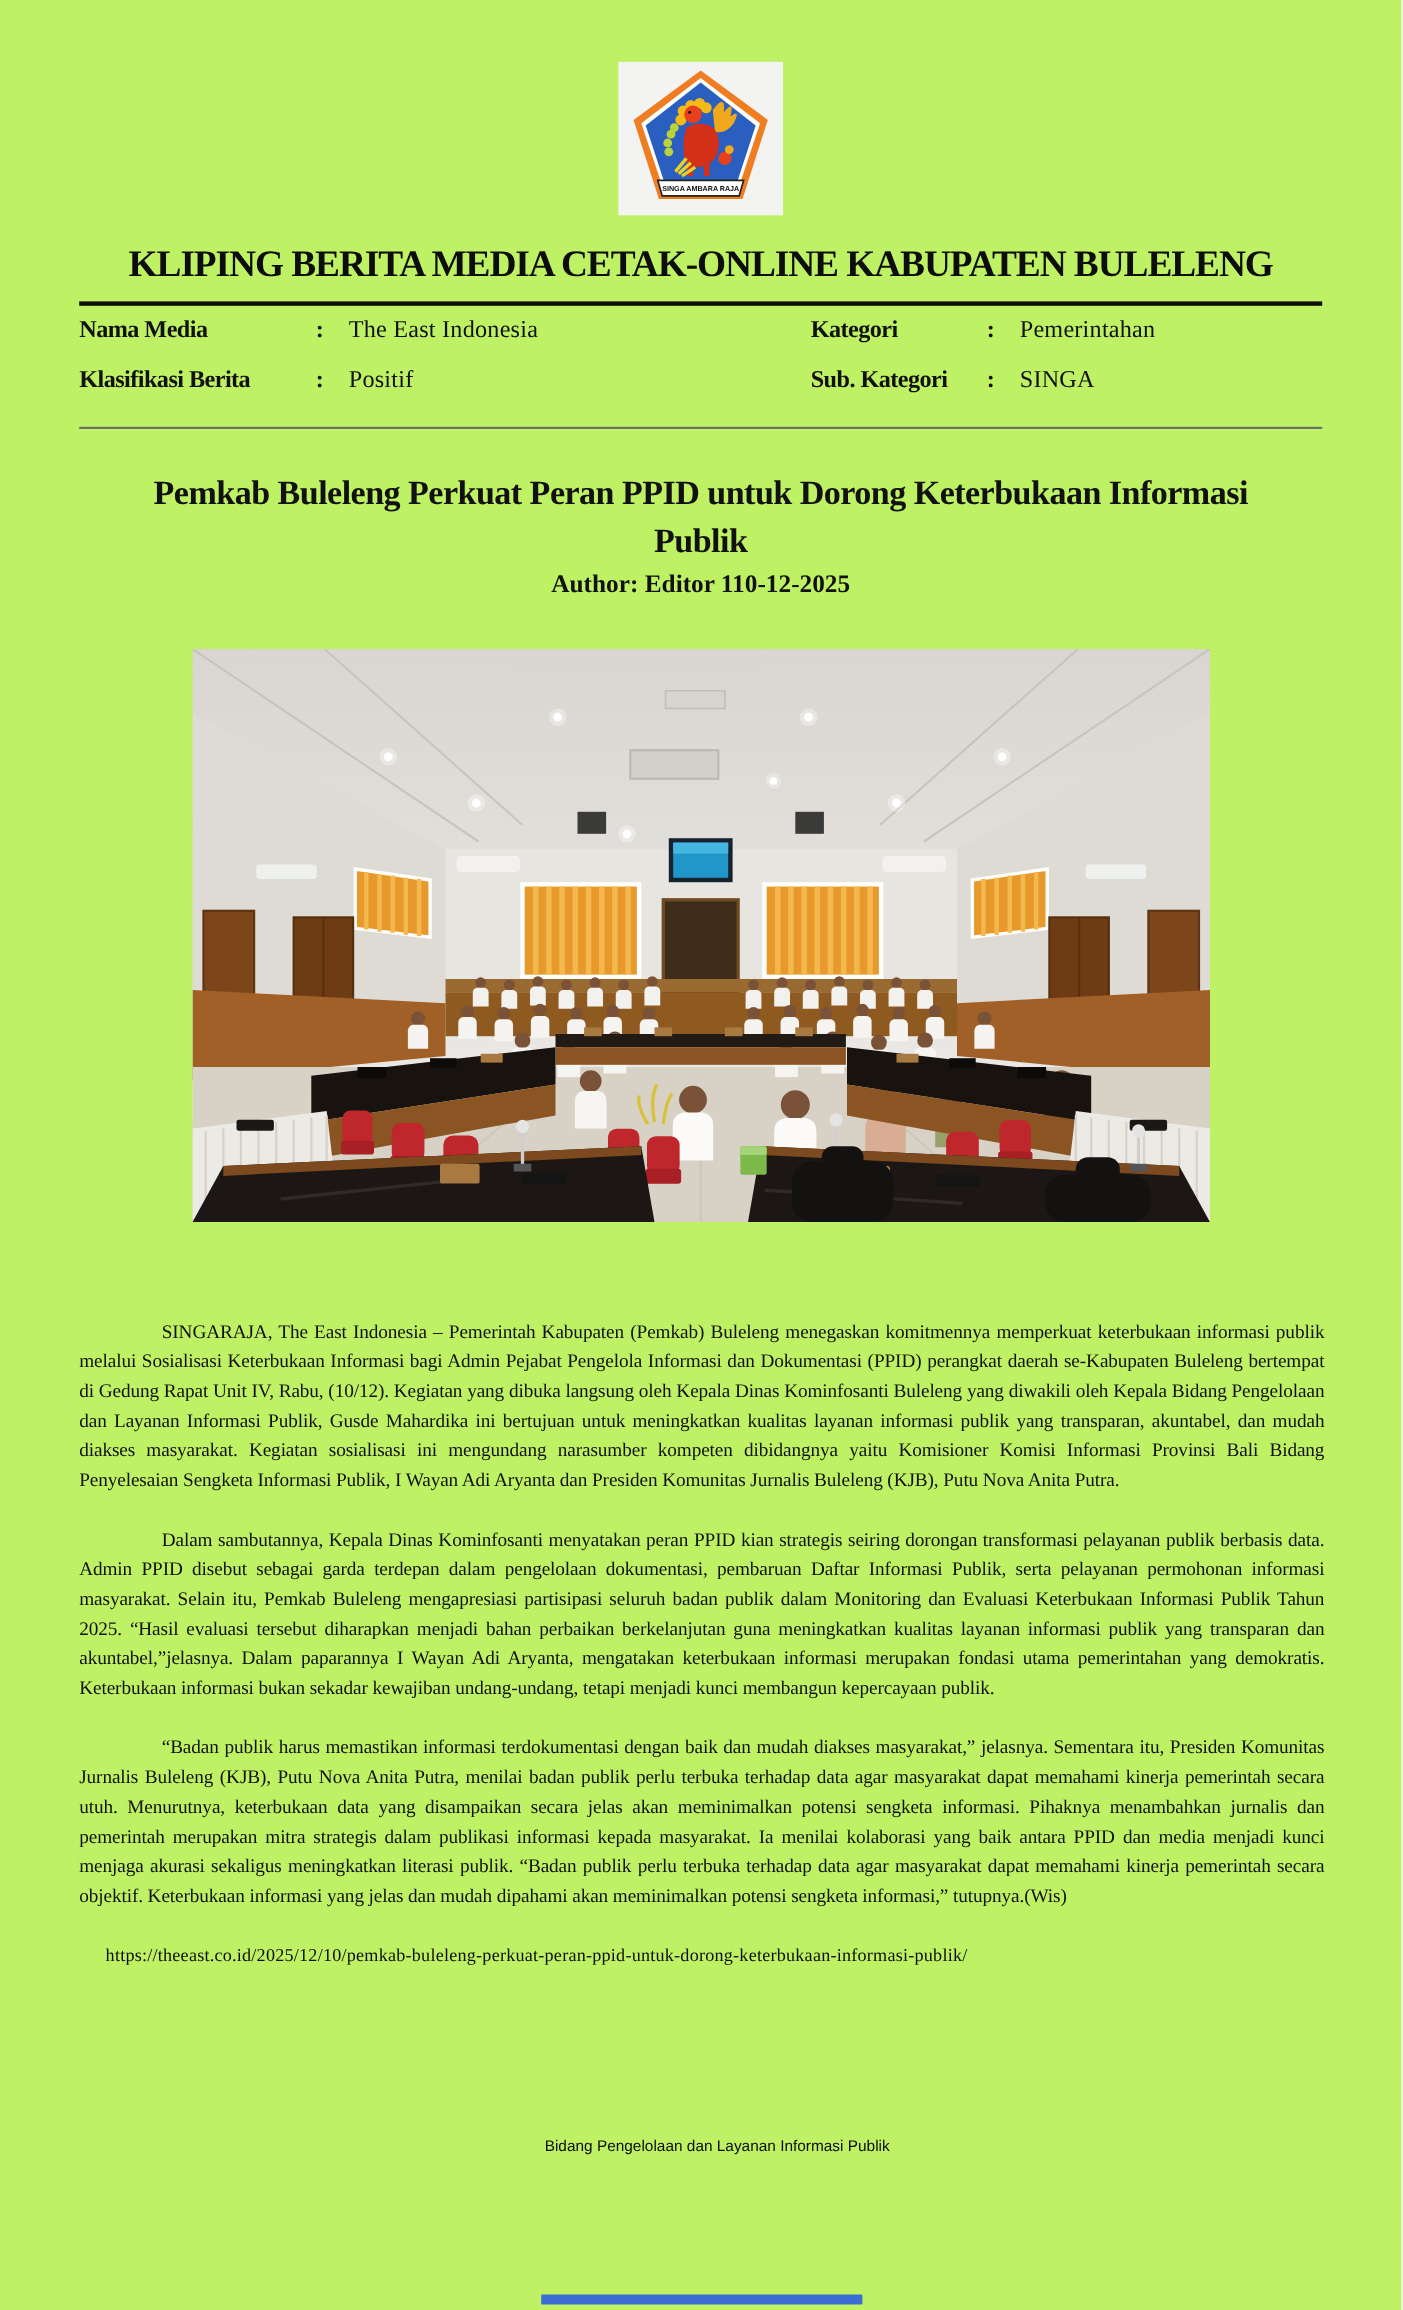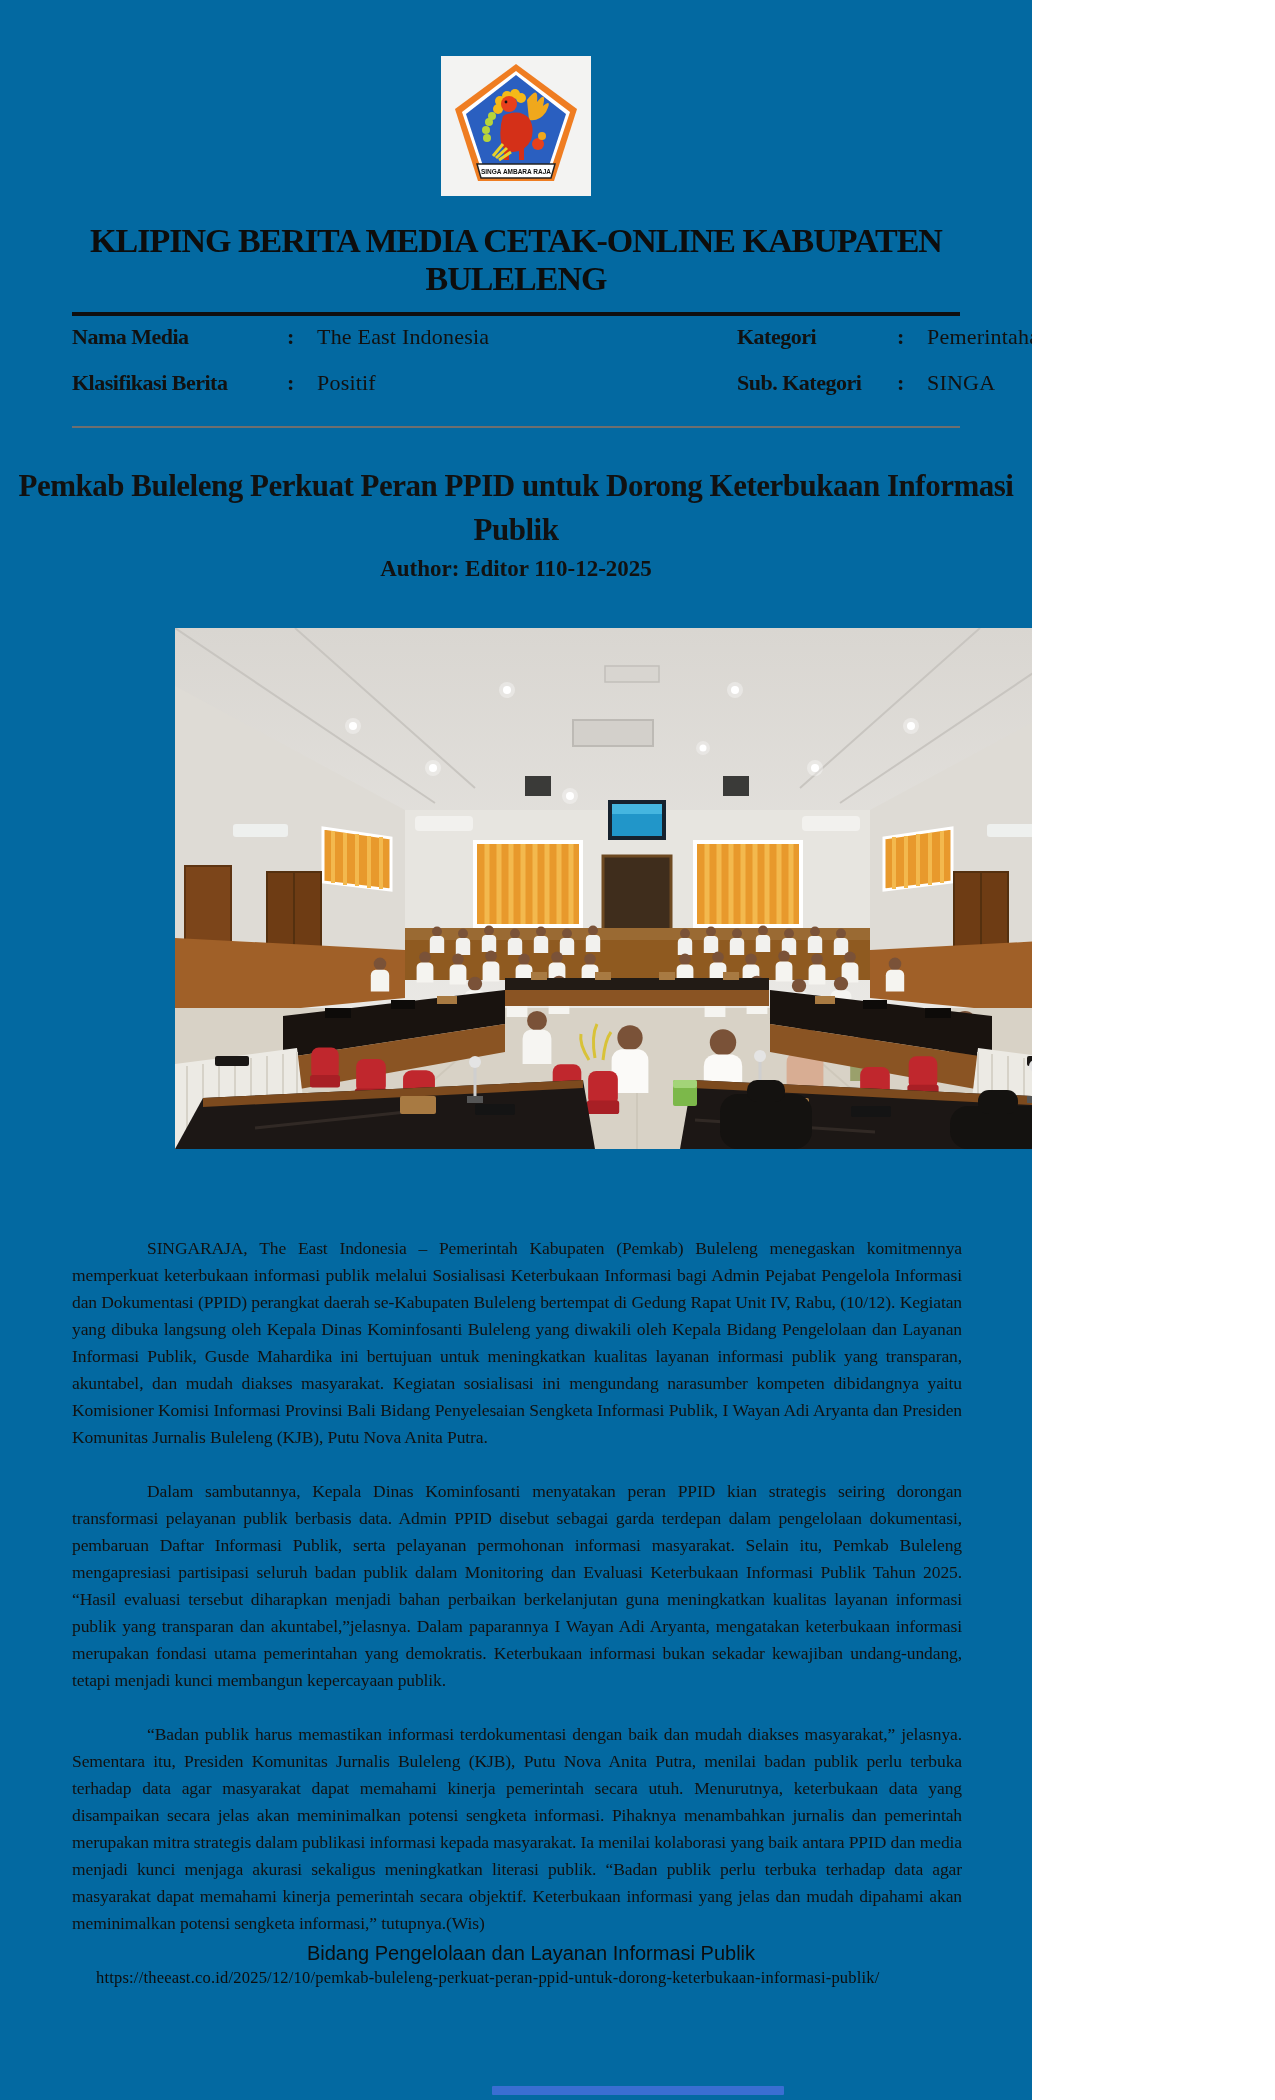--- a/index.html
+++ b/index.html
@@ -1,19 +1,19 @@
 <!DOCTYPE html>
 <html><head>
 <meta charset="utf-8">
 <style>
   html,body{margin:0;padding:0;background:#ffffff;}
   .page{
     position:relative;
-    width:1032px;height:2100px;
-    background:#0369a1;
+    width:1274px;height:2100px;
+    background:#bef264;
     overflow:hidden;
     font-family:"Liberation Serif", serif;
     color:#111;
   }
   
   .logo-wrap{
     width:150px;height:140px;
     margin:56px auto 0 auto;
   }
   
@@ -99,21 +99,21 @@
   }
   
   .footer{
     position:absolute;
     left:0;top:1942px;
     width:100%;
     text-align:center;
   }
   .footer-line1{
     font-family:"Liberation Sans", sans-serif;
-    font-size:20px;
+    font-size:14px;
     color:#0d0d0d;
     padding-left:30px;
   }
   .footer-line2{
     margin-top:7px;
     font-size:22px;
     font-weight:700;
     letter-spacing:-0.3px;
   }
   .blue-bar{

